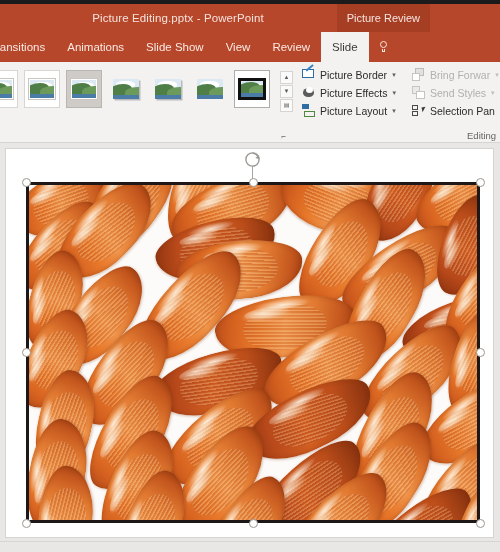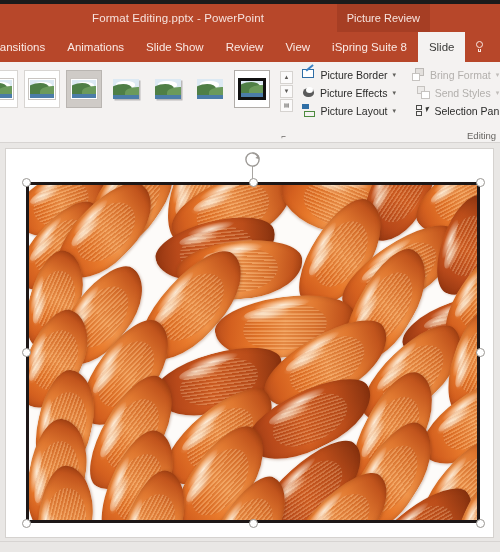--- a/index.html
+++ b/index.html
@@ -256,21 +256,21 @@
     height: 11px;
     font-size: 8px;
     color: #6b6966;
     display: flex;
     align-items: flex-end;
     justify-content: center;
     cursor: default;
   }
 
   
-  .cmd-grp { padding: 4px 4px 0 6px; align-items: flex-end; }
+  .cmd-grp { padding: 4px 4px 0 6px; }
   .cmd {
     display: flex;
     align-items: center;
     gap: 4px;
     height: 18px;
     padding: 0 3px;
     font-size: 10.5px;
     color: #2b2b2a;
     white-space: nowrap;
     cursor: default;
@@ -532,34 +532,33 @@
   }
 </style>
 </head>
 <body>
 
 <div class="app">
 
   <div class="topstrip"></div>
 
   <div class="titlebar">
-    <div class="title-text">Format Editing.pptx  -  PowerPoint</div>
+    <div class="title-text">Picture Editing.pptx  -  PowerPoint</div>
     <div class="ctx-tab-strip">
       <div class="ctx-tab">Picture Review</div>
       <div class="ctx-tab-fill"></div>
     </div>
   </div>
 
   <div class="tabrow">
     <div class="tab first">ransitions</div>
     <div class="tab">Animations</div>
     <div class="tab">Slide Show</div>
+    <div class="tab">View</div>
     <div class="tab">Review</div>
-    <div class="tab">View</div>
-    <div class="tab">iSpring Suite 8</div>
     <div class="tab active">Slide</div>
     <div class="tellme">
       <span class="bulb"></span>
 
     </div>
   </div>
 
   <div class="ribbon">
 
     <div class="grp styles-grp">
@@ -653,21 +652,21 @@
         <span>Picture Layout</span>
         <span class="caret">▾</span>
       </div>
     </div>
 
     <div class="grp-sep"></div>
 
     <div class="grp cmd-grp" style="flex:1;">
       <div class="cmd disabled">
         <span class="ic ic-bring"></span>
-        <span>Bring Format</span>
+        <span>Bring Forwar</span>
         <span class="caret">▾</span>
       </div>
       <div class="cmd disabled">
         <span class="ic ic-send"></span>
         <span>Send Styles</span>
         <span class="caret">▾</span>
       </div>
       <div class="cmd">
         <span class="ic ic-selpane">
             <span class="cur"></span>

